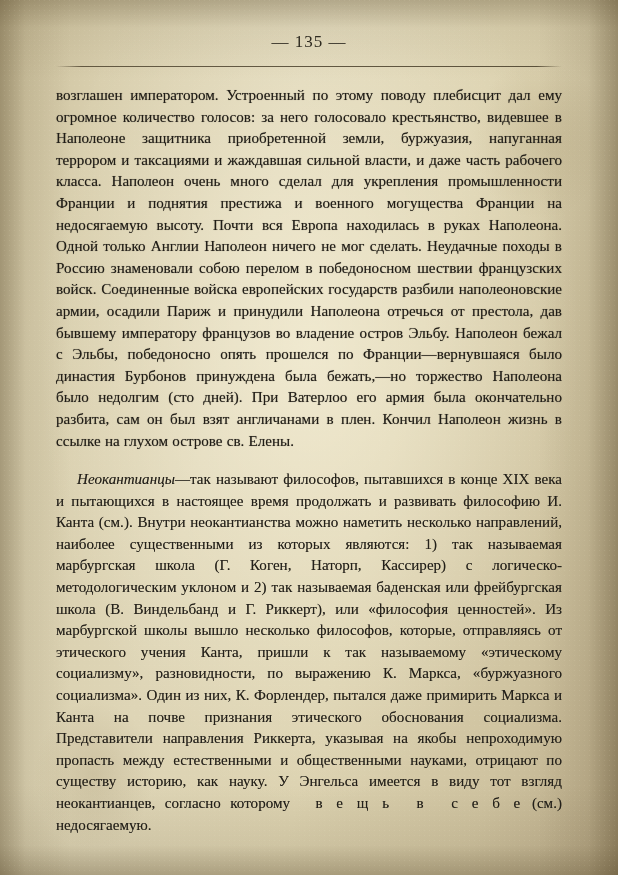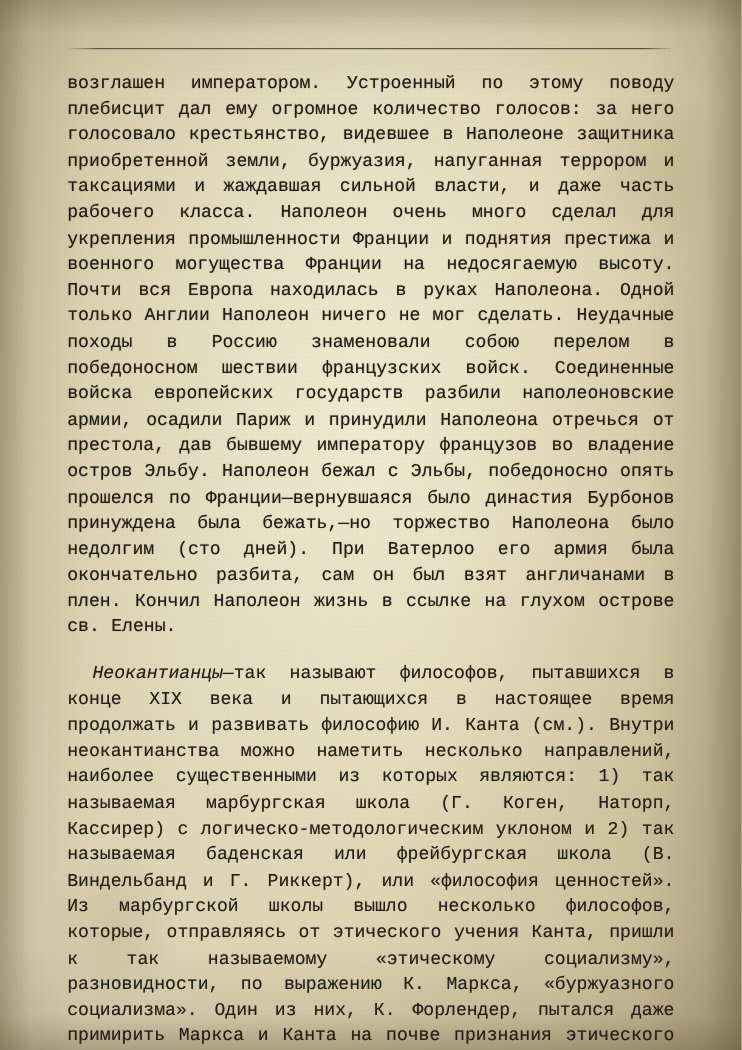--- a/index.html
+++ b/index.html
@@ -65,21 +65,20 @@
   }
   p.body {
     font-size: 15.1px;
     line-height: 21.6px;
     text-align: justify;
     color: #23201a;
     margin: 0 0 17px 0;
     text-indent: 0;
     word-spacing: 0.4px;
     text-shadow: 0 0 0.6px rgba(40,34,22,0.45);
-    font-family: Liberation Mono, monospace;
   }
   p.body.indent {
     text-indent: 21px;
   }
   .term {
     font-style: italic;
   }
   .spaced {
     letter-spacing: 2.2px;
     margin-left: 16px;
@@ -99,20 +98,21 @@
 <body>
 
 <div class="page">
   <div class="vignette"></div>
   <div class="grain"></div>
 
   <div class="blot" style="left:34px; top:700px; width:120px; height:150px; background: radial-gradient(ellipse at center, rgba(120,100,60,0.16), rgba(120,100,60,0) 70%);"></div>
   <div class="blot" style="left:470px; top:60px; width:140px; height:160px; background: radial-gradient(ellipse at center, rgba(130,110,65,0.14), rgba(130,110,65,0) 70%);"></div>
 
   <div class="content">
+    <div class="folio">—  135  —</div>
     <div class="rule"></div>
 
     <p class="body heavy">возглашен императором. Устроенный по этому поводу плебисцит дал ему огромное количество голосов: за него голосовало крестьянство, видевшее в Наполеоне защитника приобретенной земли, буржуазия, напуганная террором и таксациями и жаждавшая сильной власти, и даже часть рабочего класса. Наполеон очень много сделал для укрепления промышленности Франции и поднятия престижа и военного могущества Франции на недосягаемую высоту. Почти вся Европа находилась в руках Наполеона. Одной только Англии Наполеон ничего не мог сделать. Неудачные походы в Россию знаменовали собою перелом в победоносном шествии французских войск. Соединенные войска европейских государств разбили наполеоновские армии, осадили Париж и принудили Наполеона отречься от престола, дав бывшему императору французов во владение остров Эльбу. Наполеон бежал с Эльбы, победоносно опять прошелся по Франции—вернувшаяся было династия Бурбонов принуждена была бежать,—но торжество Наполеона было недолгим (сто дней). При Ватерлоо его армия была окончательно разбита, сам он был взят англичанами в плен. Кончил Наполеон жизнь в ссылке на глухом острове св. Елены.</p>
 
     <p class="body indent">
       <span class="term">Неокантианцы</span><span>—</span><span>так называют философов, пытавшихся в конце XIX века и пытающихся в настоящее время продолжать и развивать философию И. Канта (см.). Внутри неокантианства можно наметить несколько направлений, наиболее существенными из которых являются: 1) так называемая марбургская школа (Г. Коген, Наторп, Кассирер) с логическо-методологическим уклоном и 2) так называемая баденская или фрейбургская школа (В. Виндельбанд и Г. Риккерт), или «философия ценностей». Из марбургской школы вышло несколько философов, которые, отправляясь от этического учения Канта, пришли к так называемому «этическому социализму», разновидности, по выражению К. Маркса, «буржуазного социализма». Один из них, К. Форлендер, пытался даже примирить Маркса и Канта на почве признания этического обоснования социализма. Представители направления Риккерта, указывая на якобы непроходимую пропасть между естественными и общественными науками, отрицают по существу историю, как науку. У Энгельса имеется в виду тот взгляд неокантианцев, согласно которому</span>
       <span class="spaced">в е щ ь</span>
       <span class="spaced">в</span>
       <span class="spaced">с е б е</span>
       <span>(см.) недосягаемую.</span>

